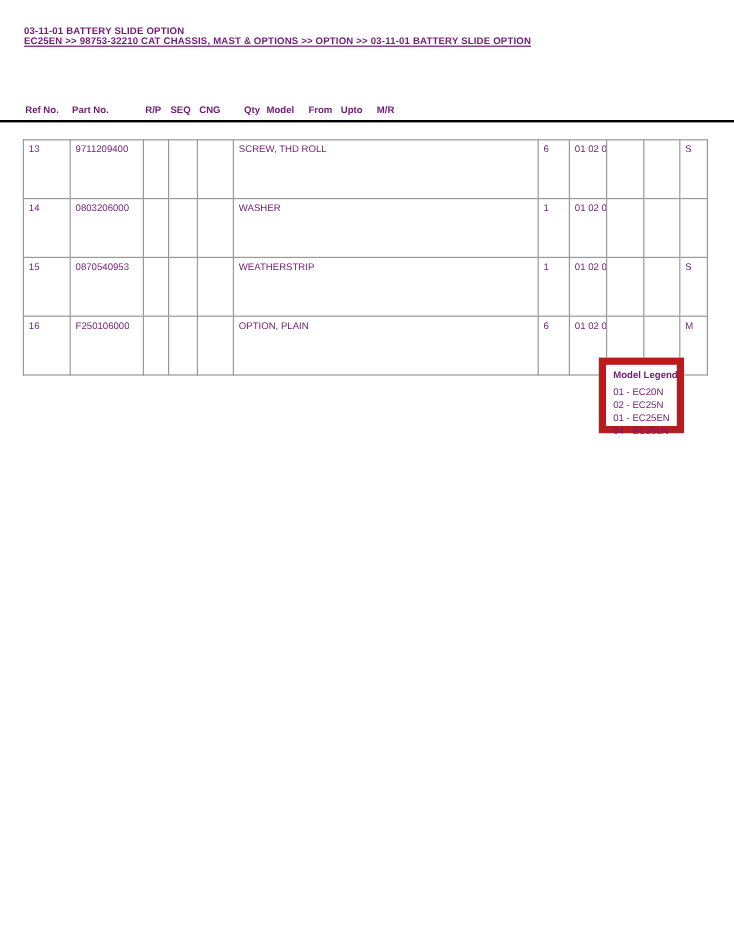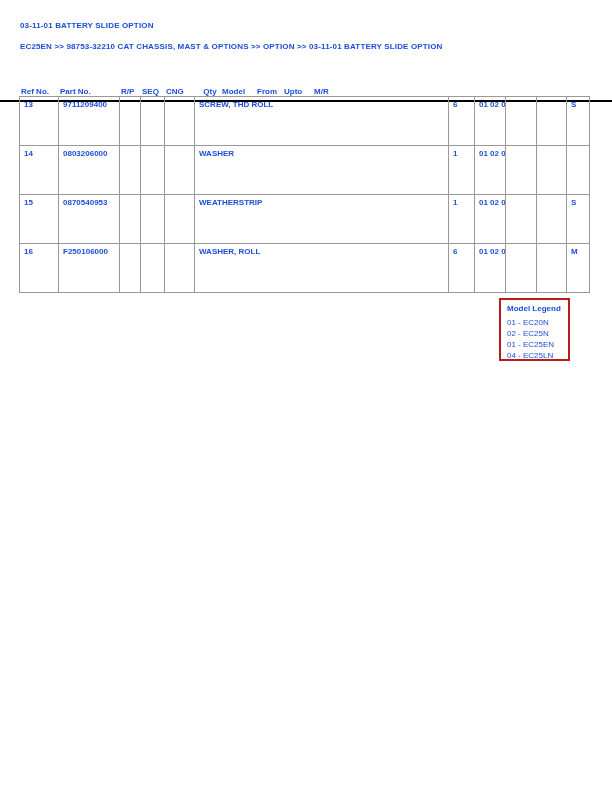--- a/index.html
+++ b/index.html
@@ -6,40 +6,41 @@
     margin: 0;
     padding: 0;
     background: #ffffff;
   }
   .page {
     position: relative;
     width: 612px;
     height: 792px;
     background: #ffffff;
     font-family: "Liberation Sans", sans-serif;
-    color: #1d4ed8;
+    color: #701a75;
     overflow: hidden;
   }
   .title {
     position: absolute;
     left: 20px;
     top: 21px;
     font-size: 8px;
     font-weight: bold;
     letter-spacing: 0.15px;
     white-space: nowrap;
   }
   .breadcrumb {
     position: absolute;
     left: 20px;
-    top: 42px;
+    top: 30px;
     font-size: 8px;
     font-weight: bold;
     letter-spacing: 0.15px;
     white-space: nowrap;
+    text-decoration: underline;
   }
   .col-headers {
     position: absolute;
     left: 19px;
     top: 87px;
     display: flex;
     font-size: 8px;
     font-weight: bold;
     white-space: nowrap;
   }
@@ -63,25 +64,24 @@
     position: absolute;
     left: 0;
     top: 100px;
     width: 612px;
     height: 2px;
     background: #000000;
   }
   table.parts {
     position: absolute;
     left: 19px;
-    top: 96px;
+    top: 116px;
     width: 570px;
     border-collapse: collapse;
     table-layout: fixed;
-    font-weight: bold;
   }
   table.parts td {
     border: 1px solid #999999;
     vertical-align: top;
     font-size: 8px;
     line-height: 11px;
     padding: 2px 2px 2px 4px;
     height: 44px;
     overflow: hidden;
     white-space: nowrap;
@@ -90,21 +90,21 @@
   td.c-qty { padding-left: 7px; }
   td.c-mr  { padding-left: 5px; }
   td.c-model { white-space: pre-line; }
   .legend {
     position: absolute;
     left: 499px;
     top: 298px;
     width: 71px;
     height: 63px;
     box-sizing: border-box;
-    border: 2px solid #b91c1c;
+    border: 6px solid #b91c1c;
     background: #ffffff;
     padding: 4px 2px 2px 6px;
     font-size: 8px;
   }
   .legend-title {
     font-weight: bold;
     margin-bottom: 4px;
     white-space: nowrap;
   }
   .legend-item {
@@ -198,21 +198,21 @@
         <td class="c-from"></td>
         <td class="c-upto"></td>
         <td class="c-mr">S</td>
       </tr>
       <tr>
         <td class="c-ref">16</td>
         <td class="c-part">F250106000</td>
         <td class="c-rp"></td>
         <td class="c-seq"></td>
         <td class="c-cng"></td>
-        <td class="c-desc">WASHER, ROLL</td>
+        <td class="c-desc">OPTION, PLAIN</td>
         <td class="c-qty">6</td>
         <td class="c-model">01
 02
 03
 04</td>
         <td class="c-from"></td>
         <td class="c-upto"></td>
         <td class="c-mr">M</td>
       </tr>
     </tbody>

